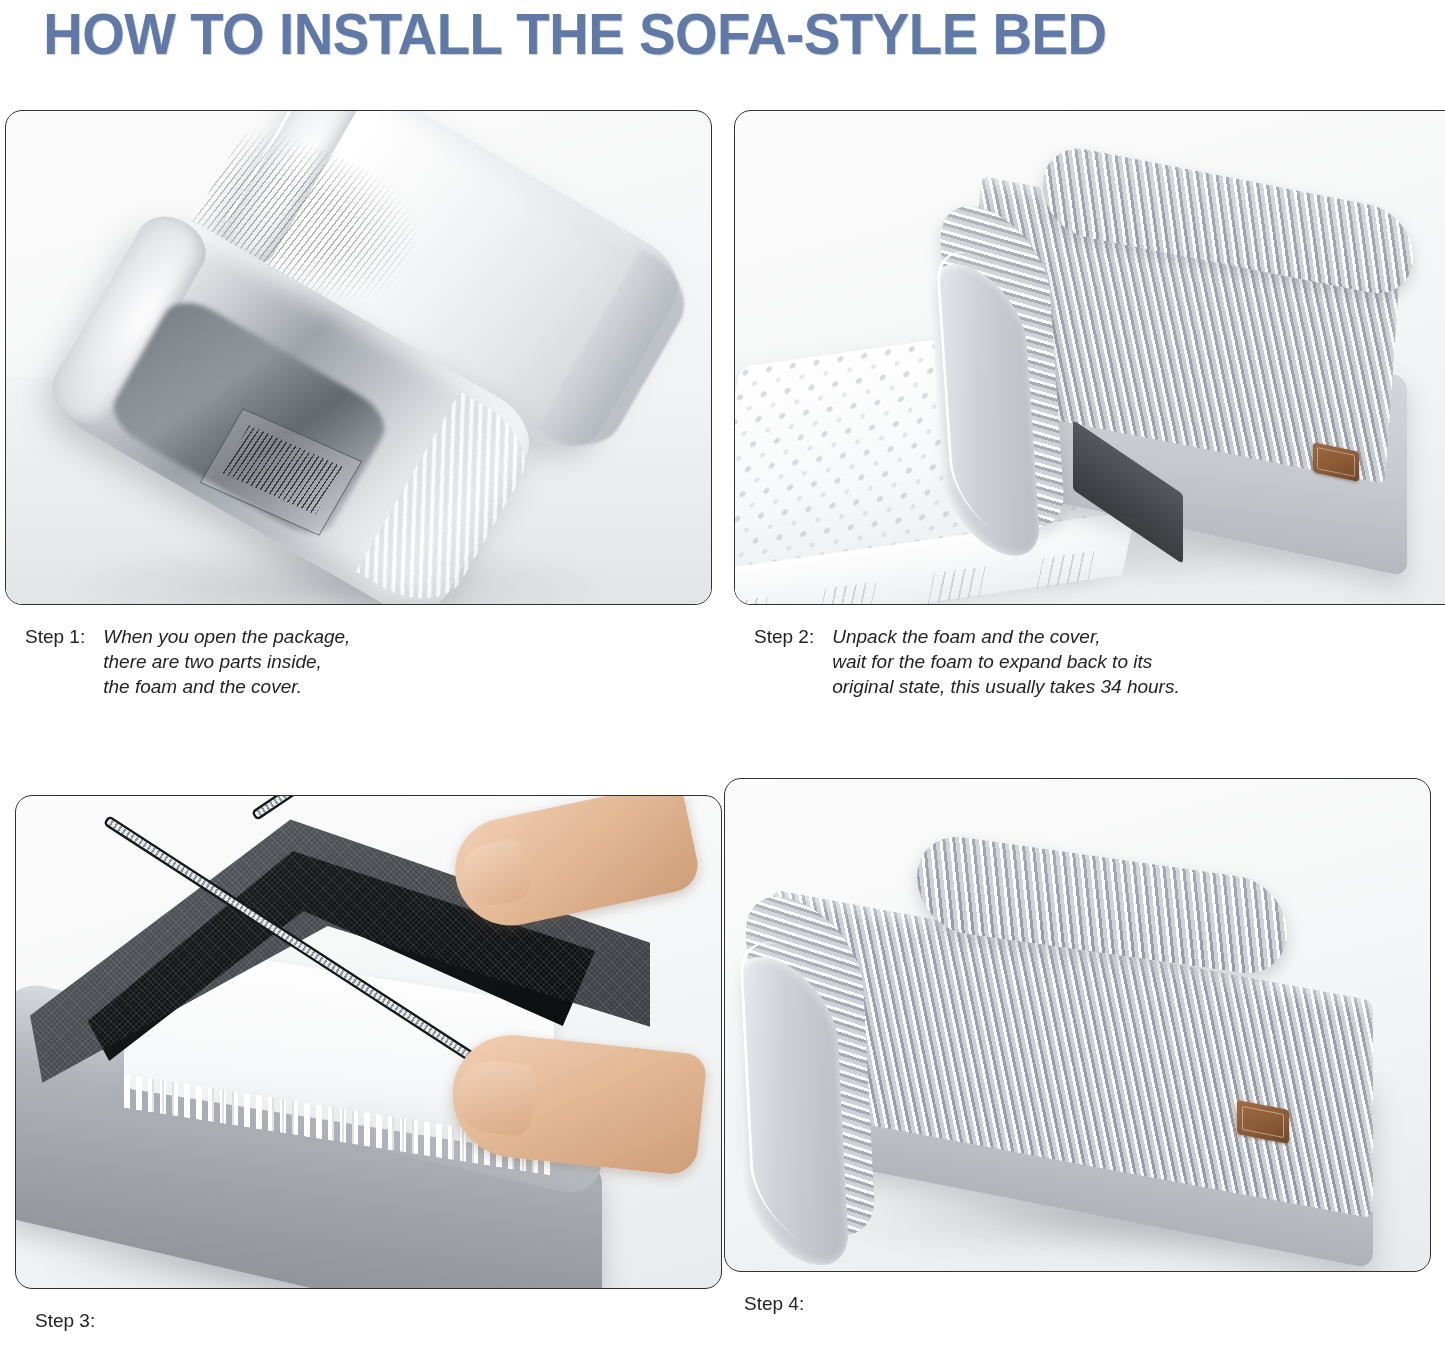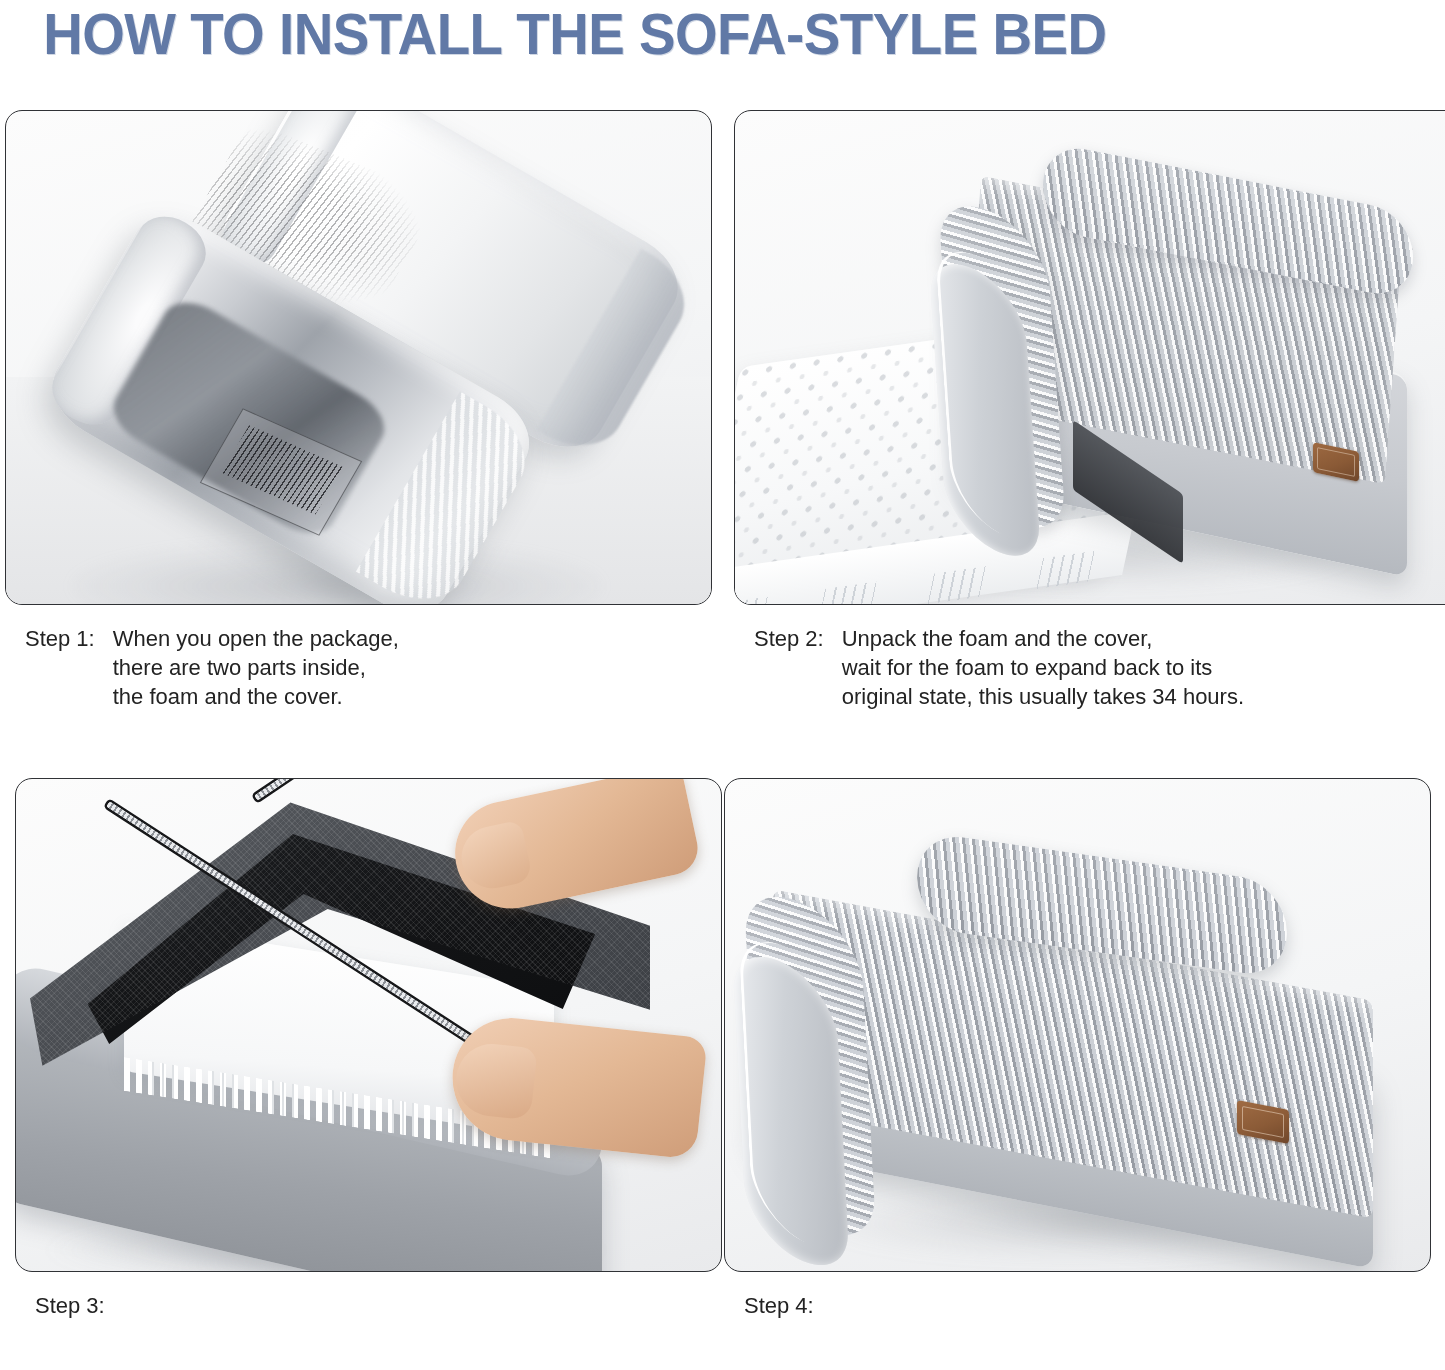--- a/index.html
+++ b/index.html
@@ -42,54 +42,55 @@
     position: absolute;
     left: 0; top: 70px;
     width: 1445px;
     height: 1300px;
   }
   .cell {
     position: absolute;
   }
   .cell-r1c1 { left: 5px;   top: 40px;  width: 707px; }
   .cell-r1c2 { left: 734px; top: 40px;  width: 822px; }
-  .cell-r2c1 { left: 5px;   top: 708px; width: 707px; padding-left: 10px; }
+  .cell-r2c1 { left: 5px;   top: 725px; width: 707px; padding-left: 10px; }
   .cell-r2c2 { left: 724px; top: 708px; width: 707px; }
 
   .photo {
     position: relative;
     width: 100%;
     height: 495px;
     border: 1.6px solid #303236;
     border-radius: 17px;
     background: linear-gradient(165deg,#fcfcfc 0%, #f4f5f6 55%, #e9eaec 100%);
     overflow: hidden;
     box-sizing: border-box;
   }
   .cell-r2c1 .photo, .cell-r2c2 .photo { height: 494px; }
 
   
   .caption {
     display: flex;
     align-items: flex-start;
     margin-top: 20px;
     color: #232323;
-    font-size: 22px;
+    font-size: 19px;
     line-height: 1.31;
     font-family: "Liberation Sans", "DejaVu Sans", sans-serif;
   }
   .step-label {
     flex: 0 0 auto;
     white-space: nowrap;
     padding-left: 20px;
     padding-right: 18px;
   }
   .step-body {
     flex: 1 1 auto;
     white-space: pre-line;
+    font-style: italic;
   }
 
   
   .p1-floor {
     position: absolute; left: 0; bottom: 0; width: 100%; height: 46%;
     background: linear-gradient(180deg,#f2f3f4 0%, #e4e5e7 100%);
   }
   .roll {
     position: absolute;
     border-radius: 54px / 40px;

